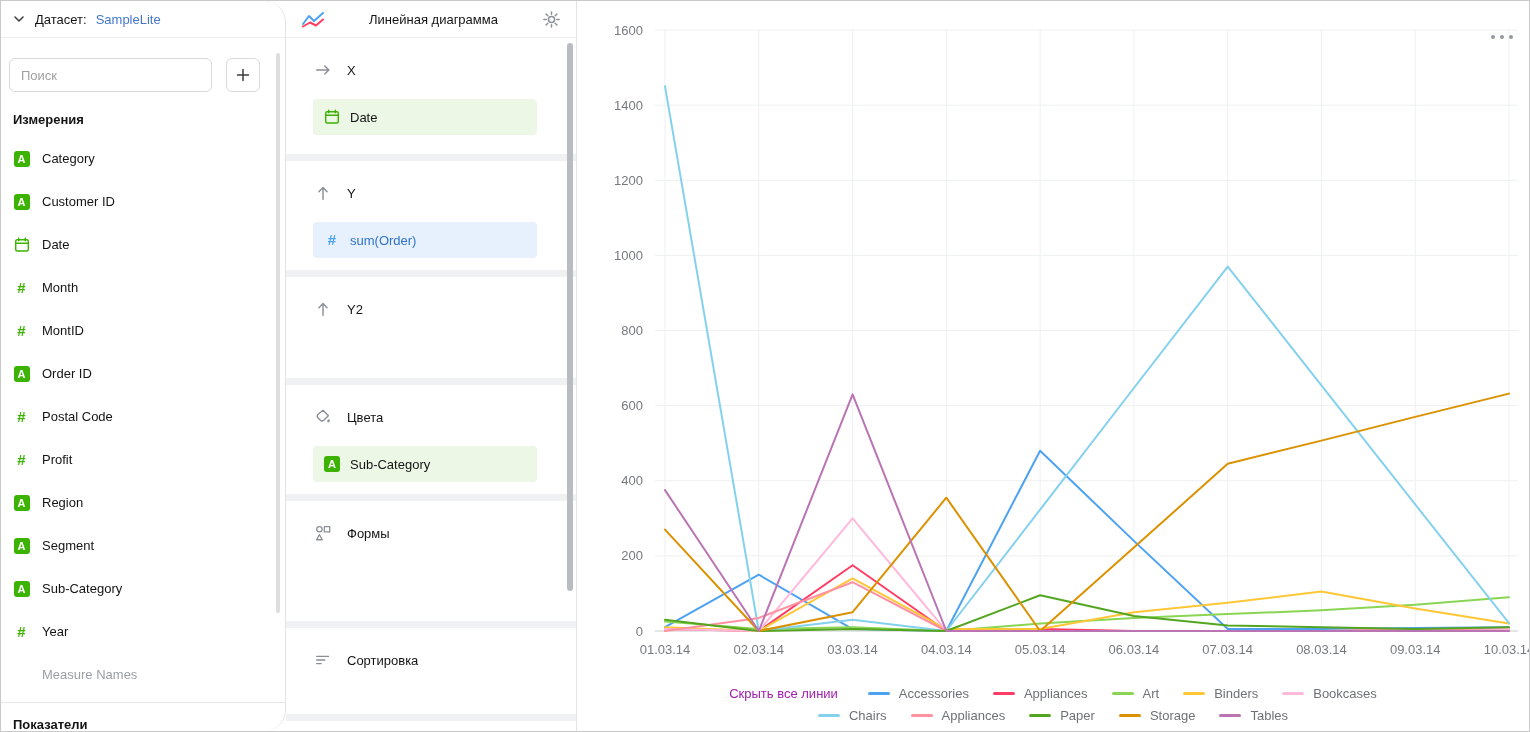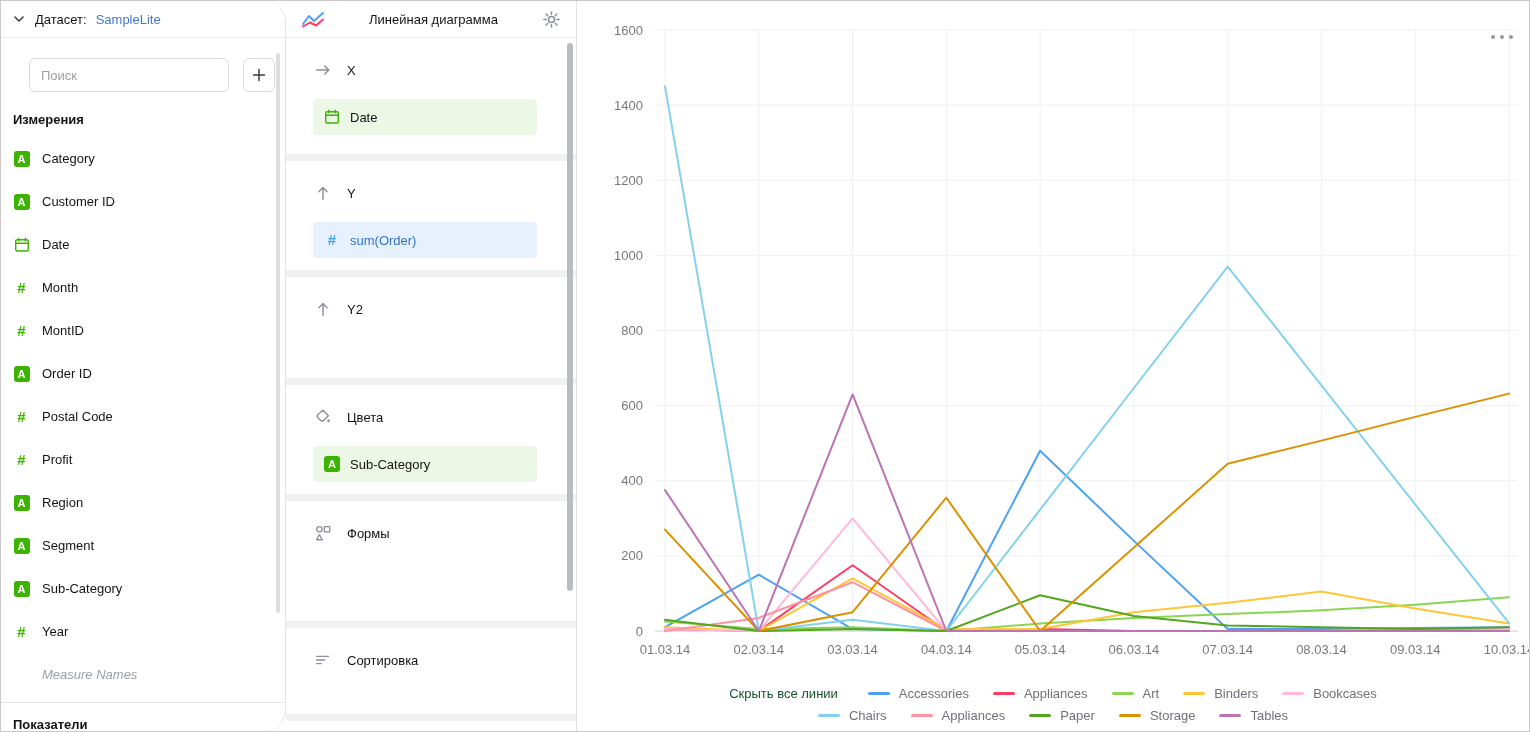--- a/index.html
+++ b/index.html
@@ -22,42 +22,42 @@
   
   .left-panel {
     position: absolute; left: 0; top: 0; bottom: 0; width: 285px;
     border-right: 1px solid #e3e3e3; background: #fff; border-radius: 21px;
   }
   .ds-header {
     height: 37px; display: flex; align-items: center; gap: 9px;
     padding: 0 11px; border-bottom: 1px solid #efefef; font-size: 13px;
   }
   .ds-name { color: #4478c9; text-decoration: none; cursor: pointer; }
-  .search-row { display: flex; gap: 14px; margin: 20px 10px 0 28px; }
+  .search-row { display: flex; gap: 14px; margin: 20px 10px 0 8px; }
   .search-input {
     width: 203px; height: 34px; border: 1px solid #d9d9d9; border-radius: 6px;
     padding: 0 11px; font-size: 13px; font-family: inherit; outline: none; color: #222;
   }
   .search-input::placeholder { color: #a0a0a0; }
   .add-btn {
     width: 34px; height: 34px; border: 1px solid #d9d9d9; border-radius: 6px;
     background: #fff; display: flex; align-items: center; justify-content: center; cursor: pointer;
   }
   .group-header { font-size: 13px; font-weight: bold; padding: 20px 12px 6px 12px; }
   .fields-list { padding-top: 4px; }
   .field-row { display: flex; align-items: center; gap: 12px; height: 43px; padding: 0 12px; cursor: pointer; }
   .field-icon { width: 17px; display: flex; justify-content: center; align-items: center; flex: none; }
   .a-badge {
     width: 16px; height: 16px; background: #3bb300; border-radius: 3px;
     color: #fff; font-size: 11px; font-weight: bold; display: flex; align-items: center; justify-content: center;
   }
   .hash-glyph { color: #3bb300; font-weight: bold; font-size: 15px; line-height: 16px; }
   .hash-glyph.blue { color: #4da2f1; }
   .field-label { font-size: 13px; color: #141414; }
-  .field-row.special .field-label { font-style: italic; color: #9aa0a6; }
+  .field-row.special .field-label { color: #9aa0a6; }
   .left-divider { border-top: 1px solid #e6e6e6; margin-top: 6px; }
   .measures-header { padding: 14px 12px 6px 12px; font-size: 13px; font-weight: bold; }
   .v-scrollbar { position: absolute; border-radius: 3px; }
   .left-panel .v-scrollbar { right: 5px; top: 52px; width: 4px; height: 560px; background: #dedede; }
 
   
   .config-panel {
     position: absolute; left: 285px; top: 0; bottom: 0; width: 291px;
     border-right: 1px solid #e3e3e3; background: #fff;
   }
@@ -86,21 +86,21 @@
   .chart-menu { position: absolute; top: 26px; right: 14px; cursor: pointer; }
   #chart-svg-container { position: absolute; inset: 0; }
   .legend {
     position: absolute; left: 0; right: 0; bottom: 8px;
     display: flex; flex-direction: column; align-items: center; gap: 7px;
   }
   .legend-row { display: flex; align-items: center; }
   .legend-item { display: flex; align-items: center; gap: 9px; margin: 0 12px; cursor: pointer; }
   .legend-item .label { font-size: 13px; color: #6e7177; }
   .swatch { width: 22px; height: 3px; border-radius: 2px; flex: none; }
-  .hide-all { font-size: 13px; color: #14532d; margin: 0 18px 0 12px; cursor: pointer; }
+  .hide-all { font-size: 13px; color: #a21caf; margin: 0 18px 0 12px; cursor: pointer; }
 </style>
 </head>
 <body>
 
 <div class="app">
 
   <aside class="left-panel">
     <div class="ds-header">
       <span style="display:flex">
         <svg width="14" height="14" viewBox="0 0 14 14" fill="none" stroke="#404040" stroke-width="1.6" stroke-linecap="round" stroke-linejoin="round">

